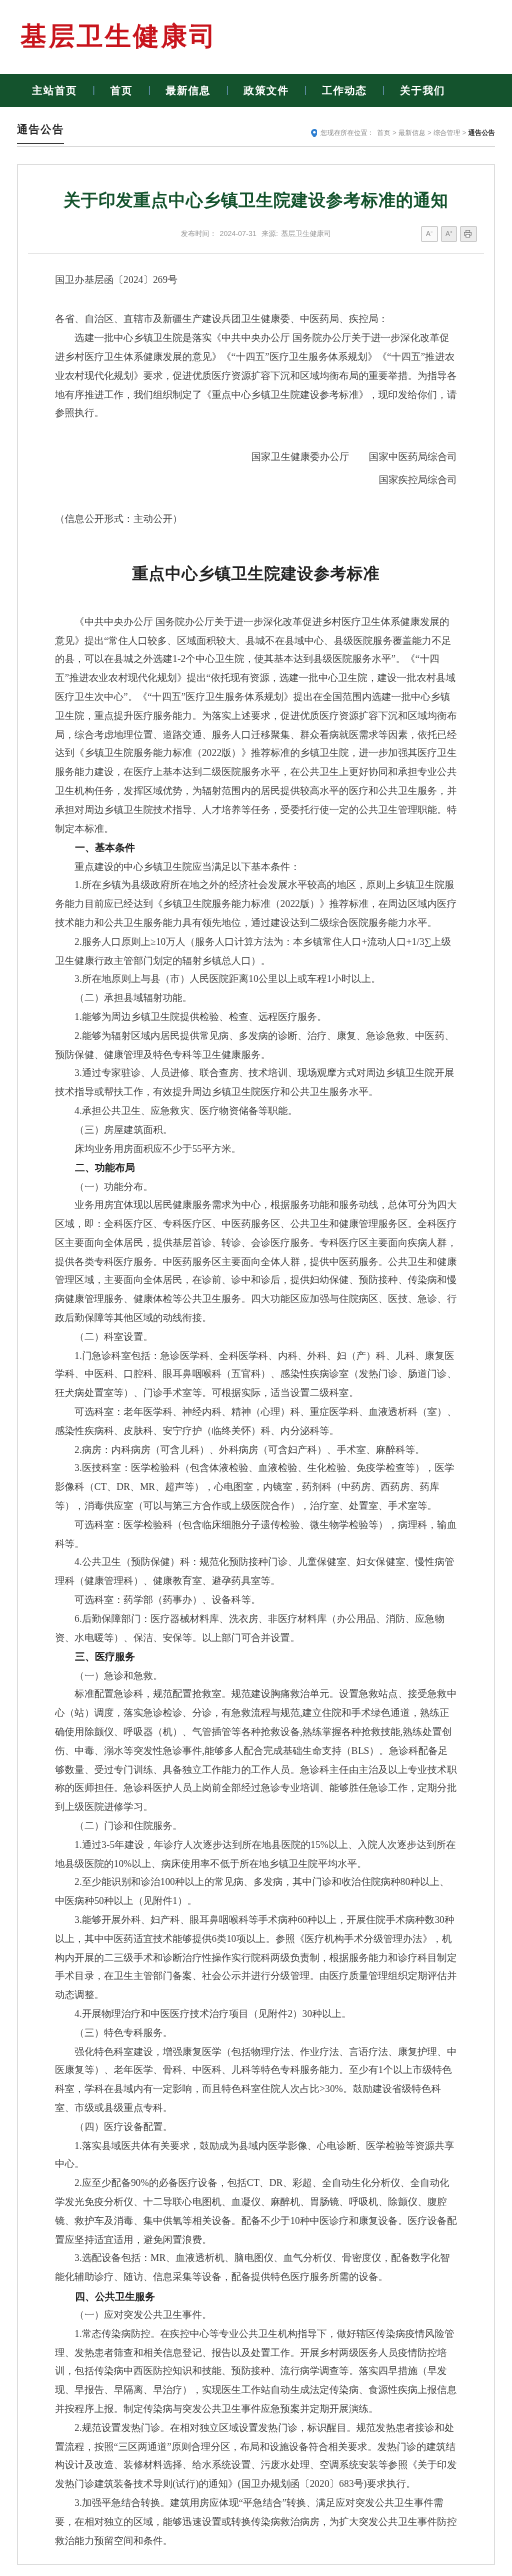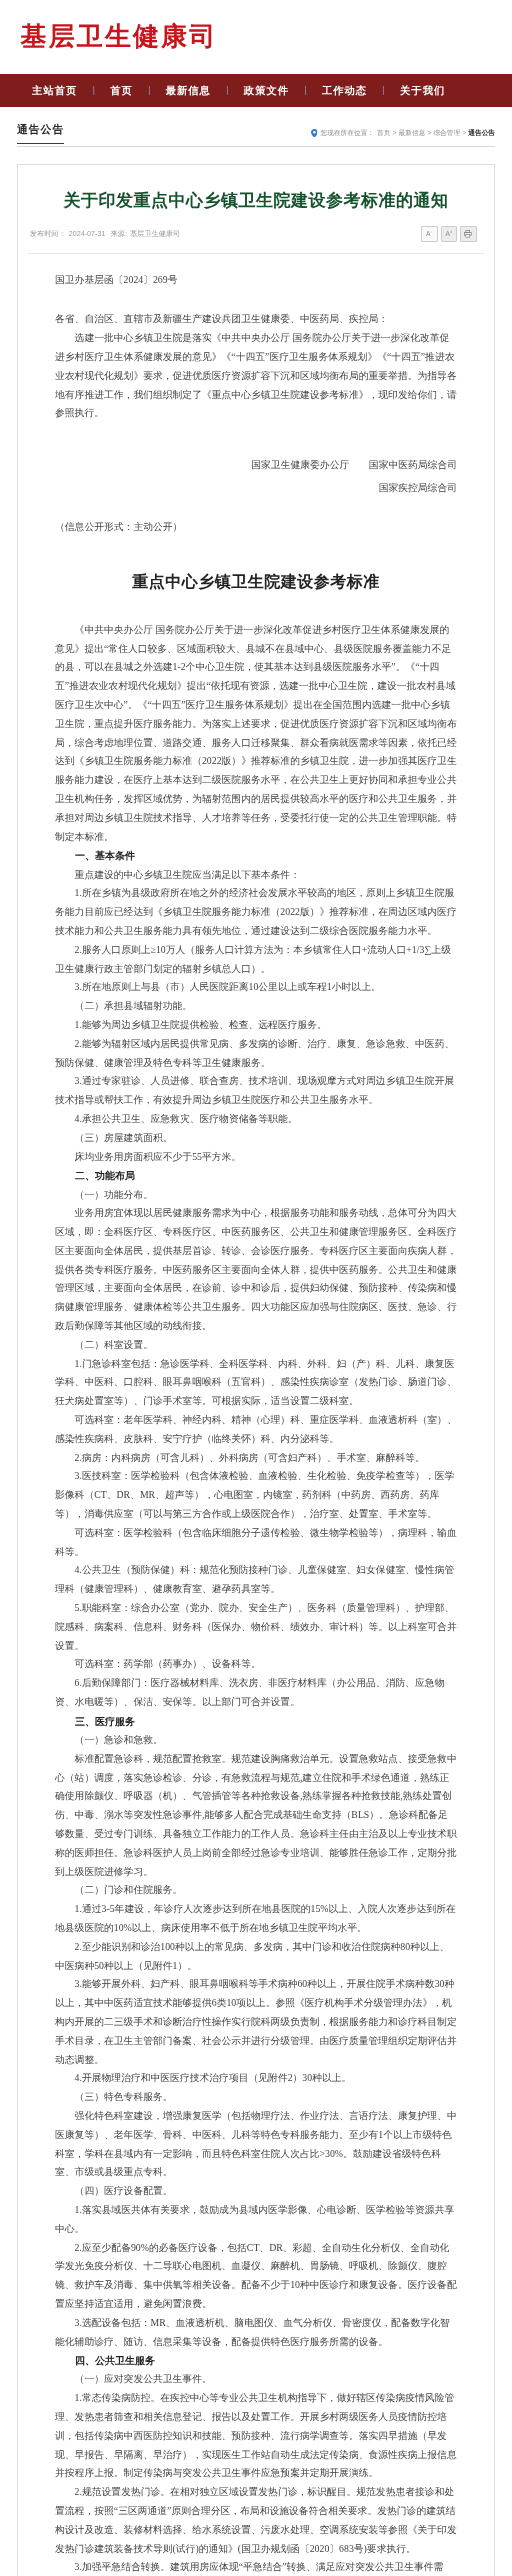--- a/index.html
+++ b/index.html
@@ -4,53 +4,53 @@
 <style>
   html,body{margin:0;padding:0;background:#ffffff;}
   body{width:512px;font-family:"Liberation Sans",sans-serif;color:#3f3f3f;}
   .page{width:512px;background:#fff;}
 
   
   .site-header{padding:18.5px 0 20.6px 20.6px;background:#fff;}
   .logo{font-size:26px;font-weight:bold;color:#c8151d;letter-spacing:2.1px;font-family:"Liberation Sans",sans-serif;}
 
   
-  .navbar{background:#7f1d1d;height:33px;display:flex;align-items:center;}
+  .navbar{background:#14532d;height:33px;display:flex;align-items:center;}
   .nav-inner{display:flex;align-items:center;padding-left:28px;}
   .nav-item{color:#ffffff;font-size:10.3px;font-weight:bold;text-decoration:none;padding:0 4.1px;letter-spacing:1px;}
   .nav-sep{color:#7aa3cf;margin:0 11.3px;font-size:8.2px;}
 
   
   .content{margin:0 17px;}
   .section-row{display:flex;justify-content:space-between;align-items:flex-end;margin-top:15.5px;border-bottom:0.5px solid #d9d9d9;padding-bottom:8px;position:relative;}
   .section-title{font-size:10.8px;font-weight:bold;color:#2b2b2b;letter-spacing:1px;border-bottom:1px solid #3a3a3a;padding-bottom:6.7px;margin-bottom:-6.7px;}
   .breadcrumb{font-size:6.7px;color:#8a8a8a;display:flex;align-items:center;gap:3.1px;}
   .breadcrumb .crumb{color:#8a8a8a;text-decoration:none;}
   .breadcrumb .crumb.last{color:#2b2b2b;font-weight:bold;}
   .breadcrumb .bc-sep{margin:0 2.1px;color:#9a9a9a;}
   .pin-icon{width:6.7px;height:8.8px;display:inline-block;}
 
   
   .article{border:0.5px solid #dddddd;margin-top:17px;margin-bottom:3.1px;padding:24px 0 13.4px 0;}
   .art-title{font-size:17px;font-weight:bold;color:#14532d;text-align:center;margin:0 31px;letter-spacing:0.5px;line-height:1.4;}
   .meta-row{position:relative;margin:13.4px 10.3px 0 10.3px;height:15.5px;}
-  .meta{display:block;text-align:left;font-size:7.2px;color:#999;padding-top:3.1px;}
+  .meta{display:block;text-align:center;font-size:7.2px;color:#999;padding-top:3.1px;}
   .meta span{margin:0 1.5px;}
   .tools{position:absolute;right:7.2px;top:0;display:flex;gap:3.1px;}
   .tool{width:14.4px;height:14.4px;border:0.5px solid #cccccc;background:#fafafa;color:#8a8a8a;font-size:6.7px;display:flex;align-items:center;justify-content:center;border-radius:1px;cursor:pointer;}
   .tool.dark{background:#ececec;}
   .divider{border-top:0.5px solid #e6e6e6;margin:11.3px 10.3px 0 10.3px;}
 
   
   .doc{padding:13.4px 37px 0 37px;font-family:"Liberation Serif","DejaVu Serif",serif;font-size:9.8px;line-height:1.92;color:#3f3f3f;}
   .doc-num{text-align:left;margin:4.1px 0 20.6px 0;}
   .para{margin:0;text-indent:2em;}
   .para.noindent{text-indent:0;}
   .para.head{font-weight:bold;color:#232323;font-family:"Liberation Sans",sans-serif;font-size:10px;}
-  .sigs{text-align:right;margin-top:31px;line-height:2.3;}
+  .sigs{text-align:right;margin-top:23px;line-height:2.3;}
   .sigs p{margin:0;}
   .disclosure{margin-top:19px;}
   .std-title{font-size:16px;font-weight:bold;color:#232323;text-align:center;font-family:"Liberation Sans",sans-serif;margin:30px 0 23px 0;letter-spacing:0.5px;}
 </style>
 </head>
 <body>
 
 <div class="page">
 
   <header class="site-header">
@@ -138,21 +138,20 @@
             <p class="para head">二、功能布局</p>
             <p class="para">（一）功能分布。</p>
             <p class="para">业务用房宜体现以居民健康服务需求为中心，根据服务功能和服务动线，总体可分为四大区域，即：全科医疗区、专科医疗区、中医药服务区、公共卫生和健康管理服务区。全科医疗区主要面向全体居民，提供基层首诊、转诊、会诊医疗服务。专科医疗区主要面向疾病人群，提供各类专科医疗服务。中医药服务区主要面向全体人群，提供中医药服务。公共卫生和健康管理区域，主要面向全体居民，在诊前、诊中和诊后，提供妇幼保健、预防接种、传染病和慢病健康管理服务、健康体检等公共卫生服务。四大功能区应加强与住院病区、医技、急诊、行政后勤保障等其他区域的动线衔接。</p>
             <p class="para">（二）科室设置。</p>
             <p class="para">1.门急诊科室包括：急诊医学科、全科医学科、内科、外科、妇（产）科、儿科、康复医学科、中医科、口腔科、眼耳鼻咽喉科（五官科）、感染性疾病诊室（发热门诊、肠道门诊、狂犬病处置室等）、门诊手术室等。可根据实际，适当设置二级科室。</p>
             <p class="para">可选科室：老年医学科、神经内科、精神（心理）科、重症医学科、血液透析科（室）、感染性疾病科、皮肤科、安宁疗护（临终关怀）科、内分泌科等。</p>
             <p class="para">2.病房：内科病房（可含儿科）、外科病房（可含妇产科）、手术室、麻醉科等。</p>
             <p class="para">3.医技科室：医学检验科（包含体液检验、血液检验、生化检验、免疫学检查等），医学影像科（CT、DR、MR、超声等），心电图室，内镜室，药剂科（中药房、西药房、药库等），消毒供应室（可以与第三方合作或上级医院合作），治疗室、处置室、手术室等。</p>
             <p class="para">可选科室：医学检验科（包含临床细胞分子遗传检验、微生物学检验等），病理科，输血科等。</p>
             <p class="para">4.公共卫生（预防保健）科：规范化预防接种门诊、儿童保健室、妇女保健室、慢性病管理科（健康管理科）、健康教育室、避孕药具室等。</p>
-            <p class="para">5.职能科室：综合办公室（党办、院办、安全生产）、医务科（质量管理科）、护理部、院感科、病案科、信息科、财务科（医保办、物价科、绩效办、审计科）等。以上科室可合并设置。</p>
             <p class="para">可选科室：药学部（药事办）、设备科等。</p>
             <p class="para">6.后勤保障部门：医疗器械材料库、洗衣房、非医疗材料库（办公用品、消防、应急物资、水电暖等）、保洁、安保等。以上部门可合并设置。</p>
             <p class="para head">三、医疗服务</p>
             <p class="para">（一）急诊和急救。</p>
             <p class="para">标准配置急诊科，规范配置抢救室。规范建设胸痛救治单元。设置急救站点、接受急救中心（站）调度，落实急诊检诊、分诊，有急救流程与规范,建立住院和手术绿色通道，熟练正确使用除颤仪、呼吸器（机）、气管插管等各种抢救设备,熟练掌握各种抢救技能,熟练处置创伤、中毒、溺水等突发性急诊事件,能够多人配合完成基础生命支持（BLS）。急诊科配备足够数量、受过专门训练、具备独立工作能力的工作人员。急诊科主任由主治及以上专业技术职称的医师担任。急诊科医护人员上岗前全部经过急诊专业培训、能够胜任急诊工作，定期分批到上级医院进修学习。</p>
             <p class="para">（二）门诊和住院服务。</p>
             <p class="para">1.通过3-5年建设，年诊疗人次逐步达到所在地县医院的15%以上、入院人次逐步达到所在地县级医院的10%以上、病床使用率不低于所在地乡镇卫生院平均水平。</p>
             <p class="para">2.至少能识别和诊治100种以上的常见病、多发病，其中门诊和收治住院病种80种以上、中医病种50种以上（见附件1）。</p>
             <p class="para">3.能够开展外科、妇产科、眼耳鼻咽喉科等手术病种60种以上，开展住院手术病种数30种以上，其中中医药适宜技术能够提供6类10项以上。参照《医疗机构手术分级管理办法》，机构内开展的二三级手术和诊断治疗性操作实行院科两级负责制，根据服务能力和诊疗科目制定手术目录，在卫生主管部门备案、社会公示并进行分级管理。由医疗质量管理组织定期评估并动态调整。</p>
             <p class="para">4.开展物理治疗和中医医疗技术治疗项目（见附件2）30种以上。</p>

